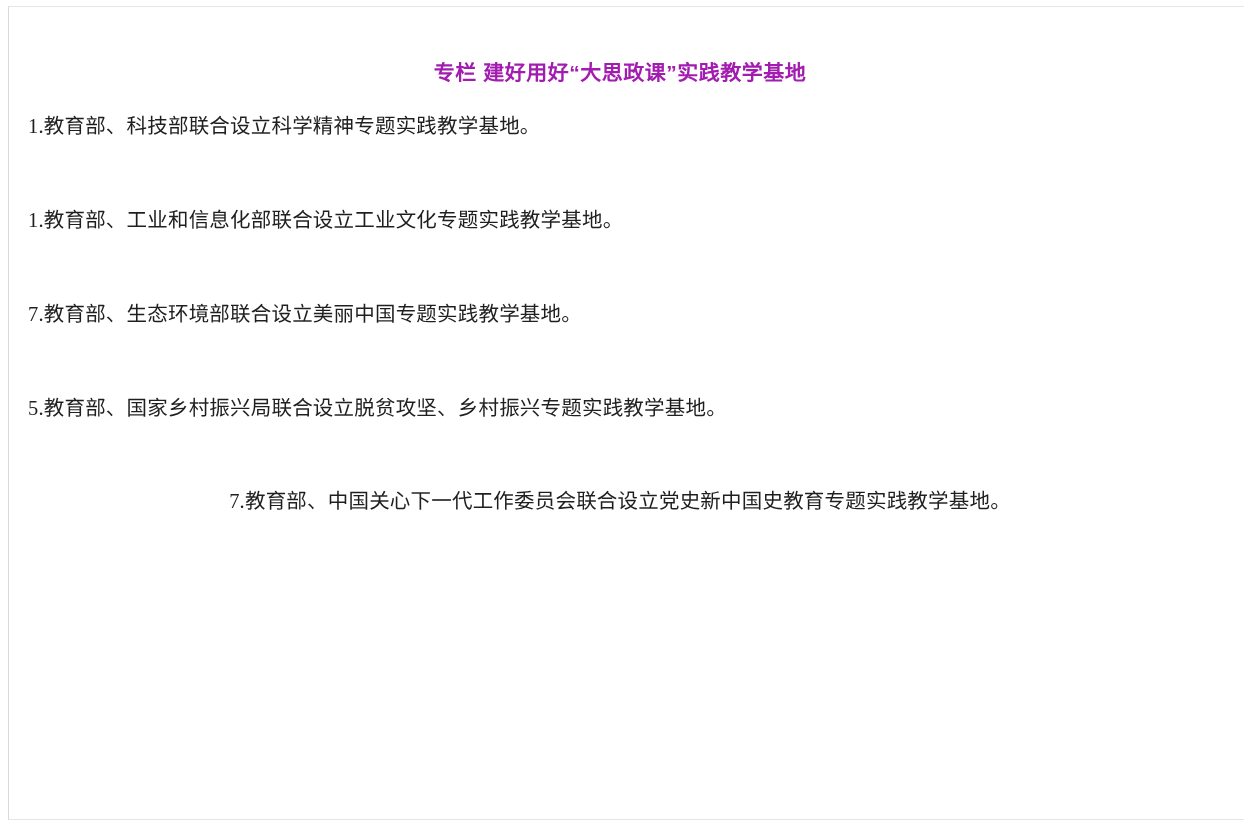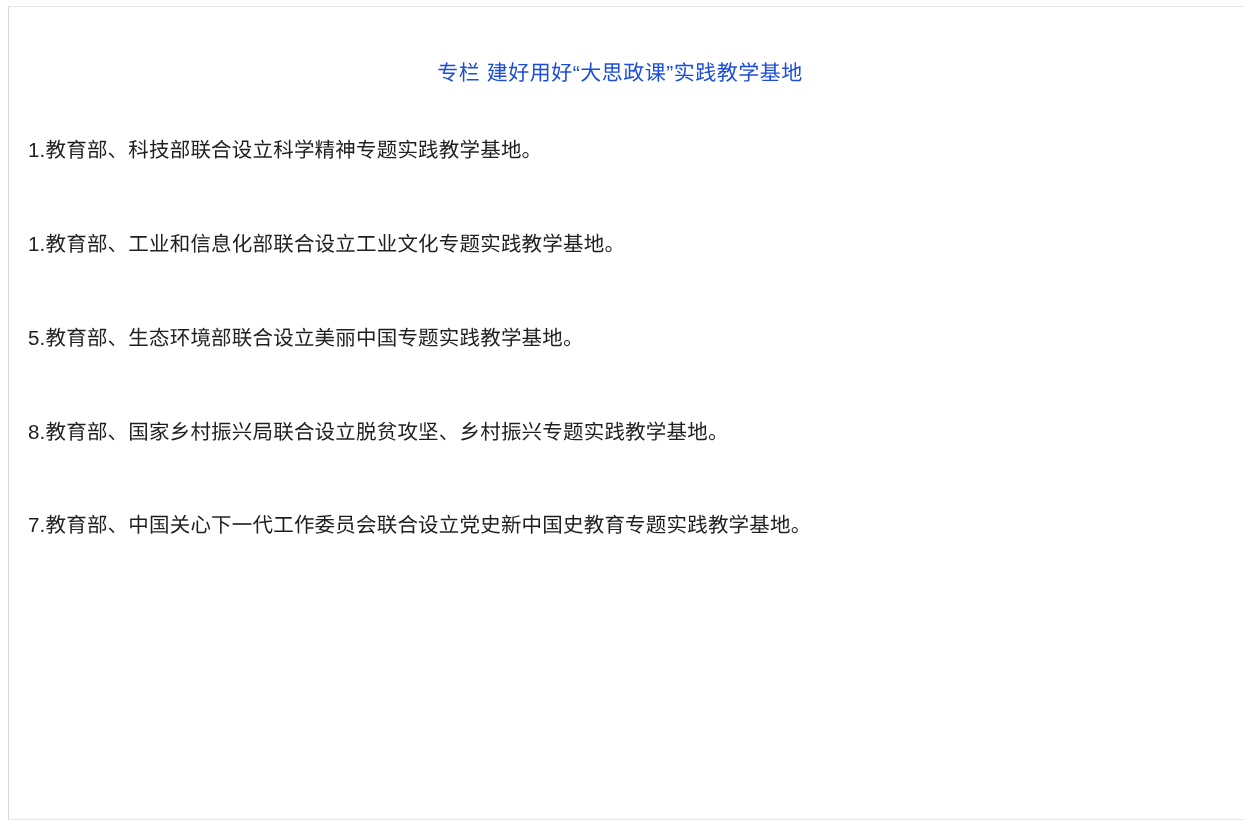--- a/index.html
+++ b/index.html
@@ -44,57 +44,59 @@
     top: 0;
     width: 1252px;
     height: 826px;
     padding: 58px 40px 0 28px;
     box-sizing: border-box;
   }
 
   .doc-title {
     text-align: center;
     font-size: 21px;
-    font-weight: normal;
+    font-weight: bold;
     letter-spacing: 0.5px;
-    color: #1d4ed8;
+    color: #a21caf;
     margin: 0 0 0 0;
     line-height: 1.4;
   }
 
   .items {
-    margin-top: 48px;
+    margin-top: 24px;
+    font-family: Liberation Serif, serif;
   }
 
   .item {
     font-size: 20.5px;
     line-height: 1.5;
     color: #1f1f1f;
     letter-spacing: 0.2px;
     margin-bottom: 63px;
     white-space: nowrap;
   }
 
   .item:last-child {
     margin-bottom: 0;
+    text-align: center;
   }
 </style>
 </head>
 <body>
 
 <div id="page">
 
   <div id="page-frame"></div>
 
   <div id="content">
 
     <h1 class="doc-title">专栏  建好用好“大思政课”实践教学基地</h1>
 
     <div class="items">
       <p class="item">1.教育部、科技部联合设立科学精神专题实践教学基地。</p>
       <p class="item">1.教育部、工业和信息化部联合设立工业文化专题实践教学基地。</p>
-      <p class="item">5.教育部、生态环境部联合设立美丽中国专题实践教学基地。</p>
-      <p class="item">8.教育部、国家乡村振兴局联合设立脱贫攻坚、乡村振兴专题实践教学基地。</p>
+      <p class="item">7.教育部、生态环境部联合设立美丽中国专题实践教学基地。</p>
+      <p class="item">5.教育部、国家乡村振兴局联合设立脱贫攻坚、乡村振兴专题实践教学基地。</p>
       <p class="item">7.教育部、中国关心下一代工作委员会联合设立党史新中国史教育专题实践教学基地。</p>
     </div>
 
   </div>
 </div>
 
 </body></html>

